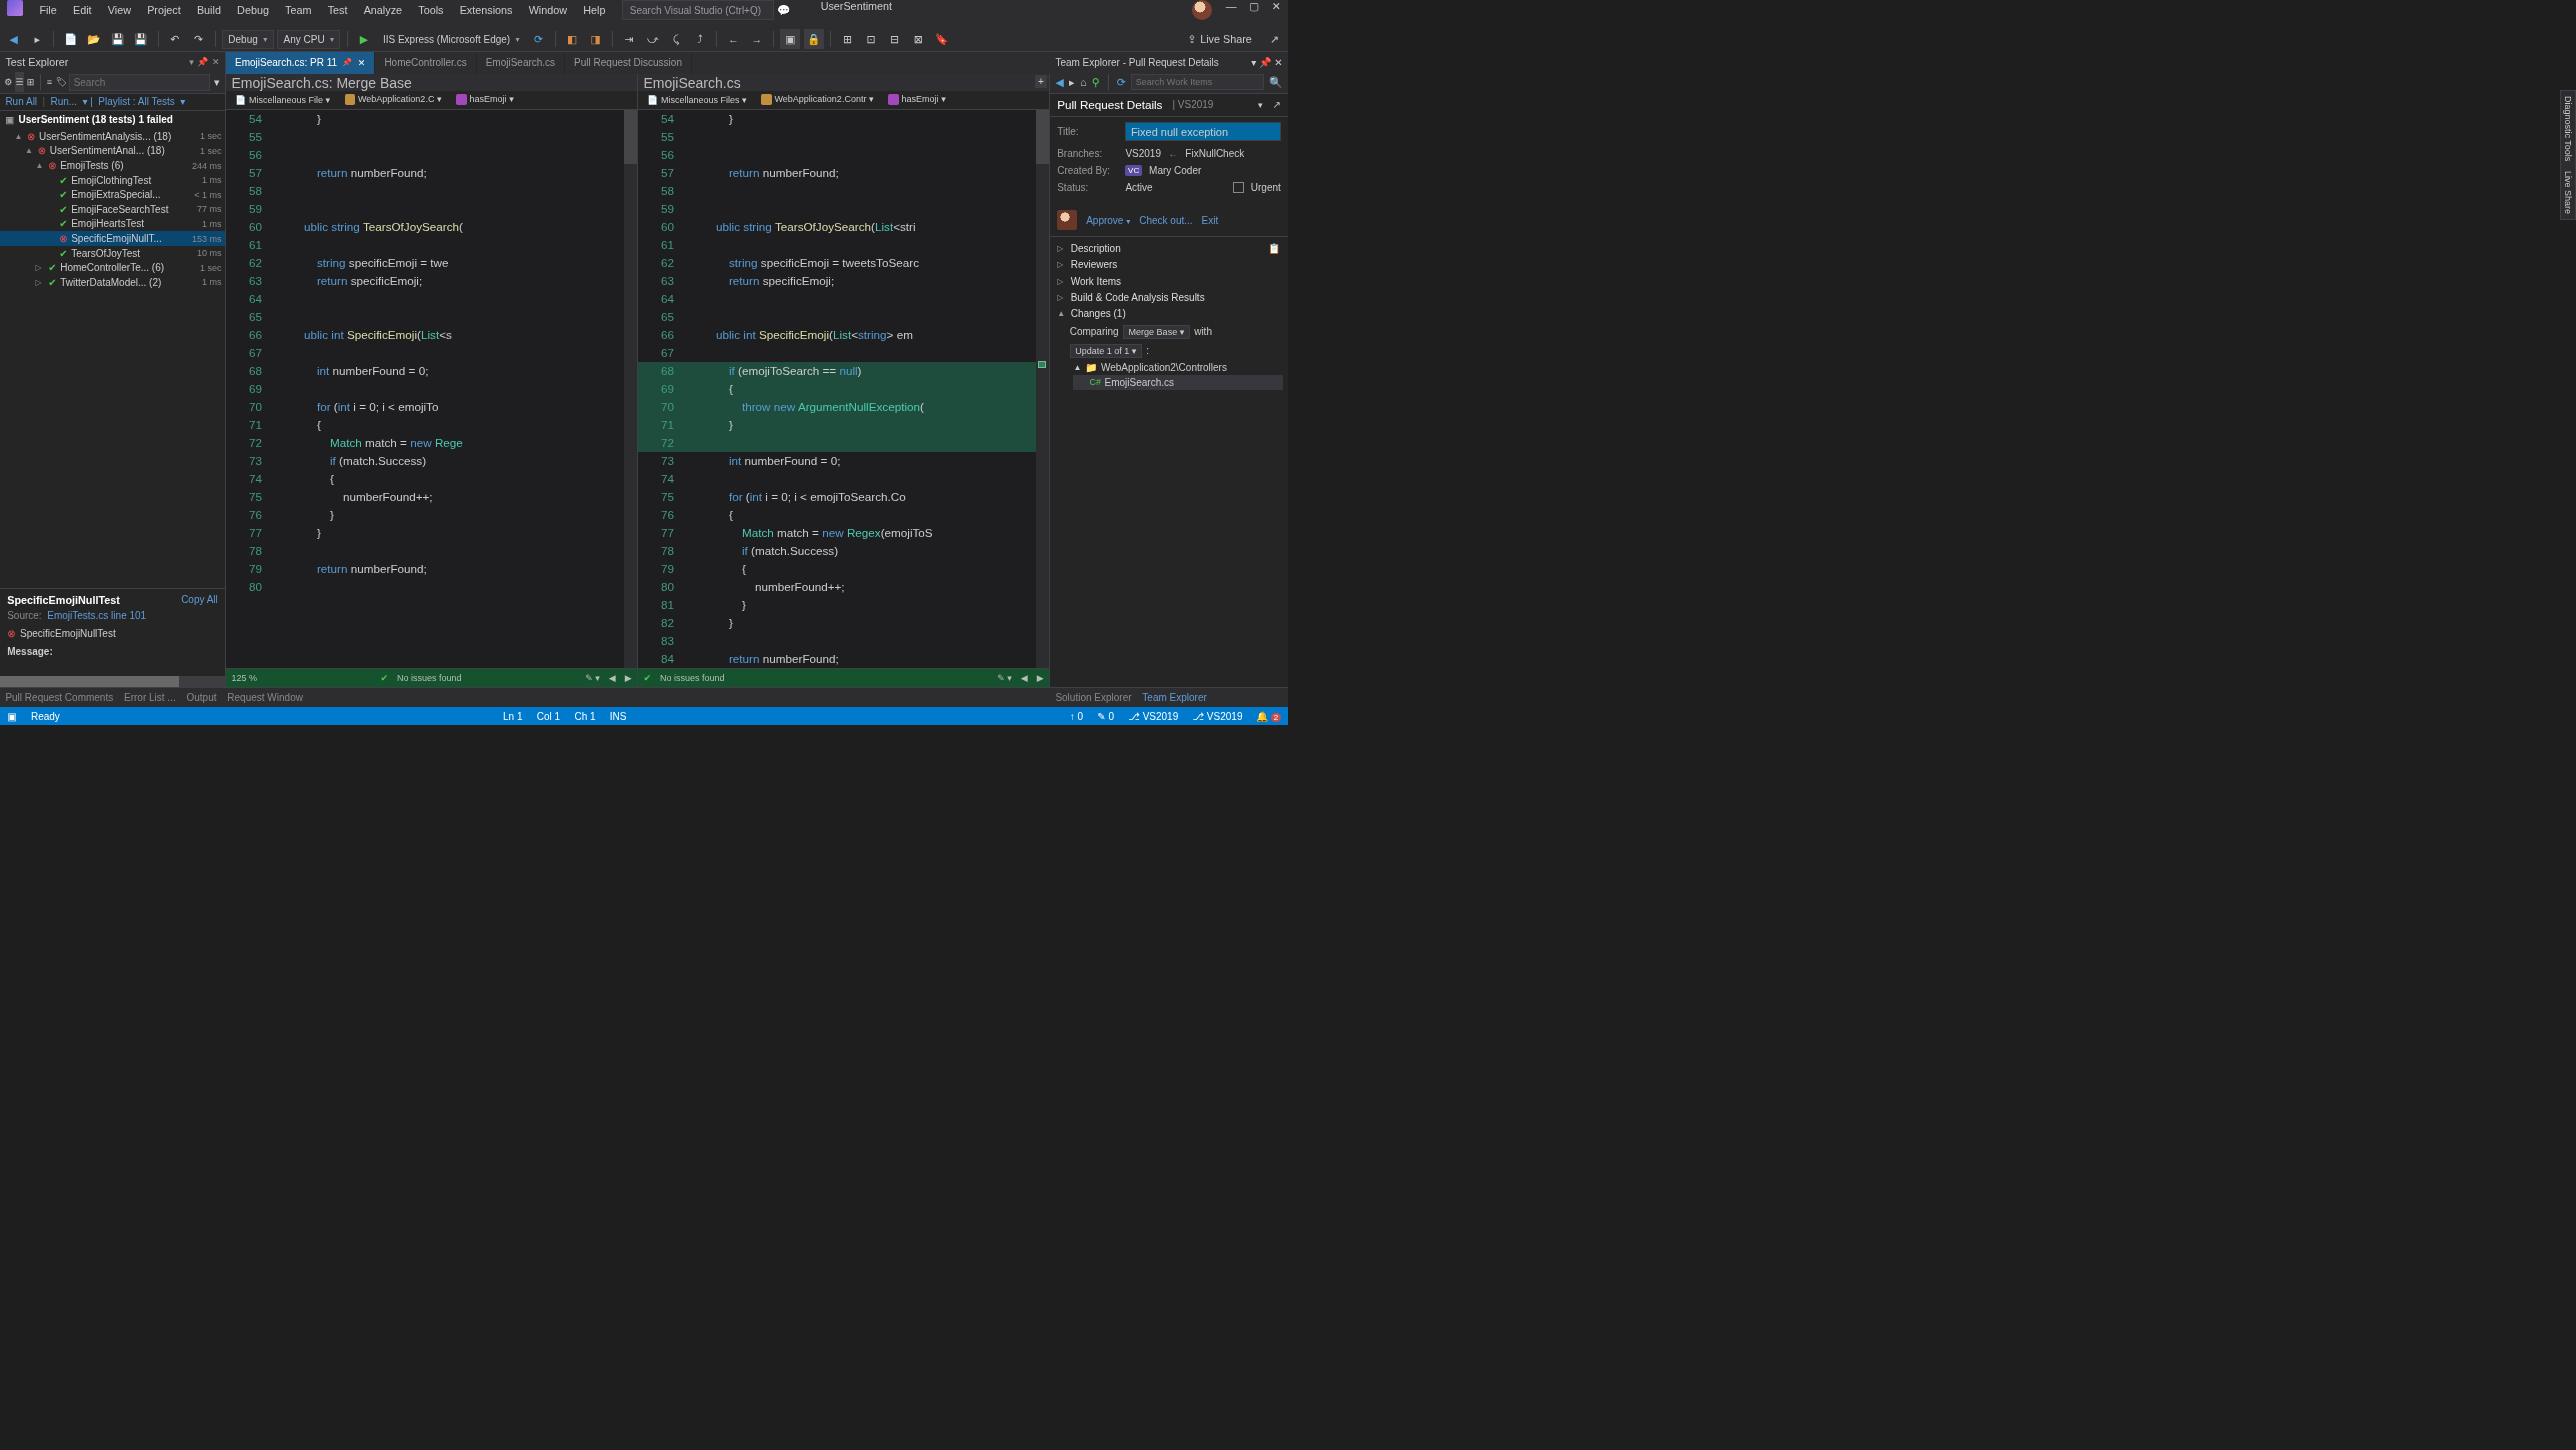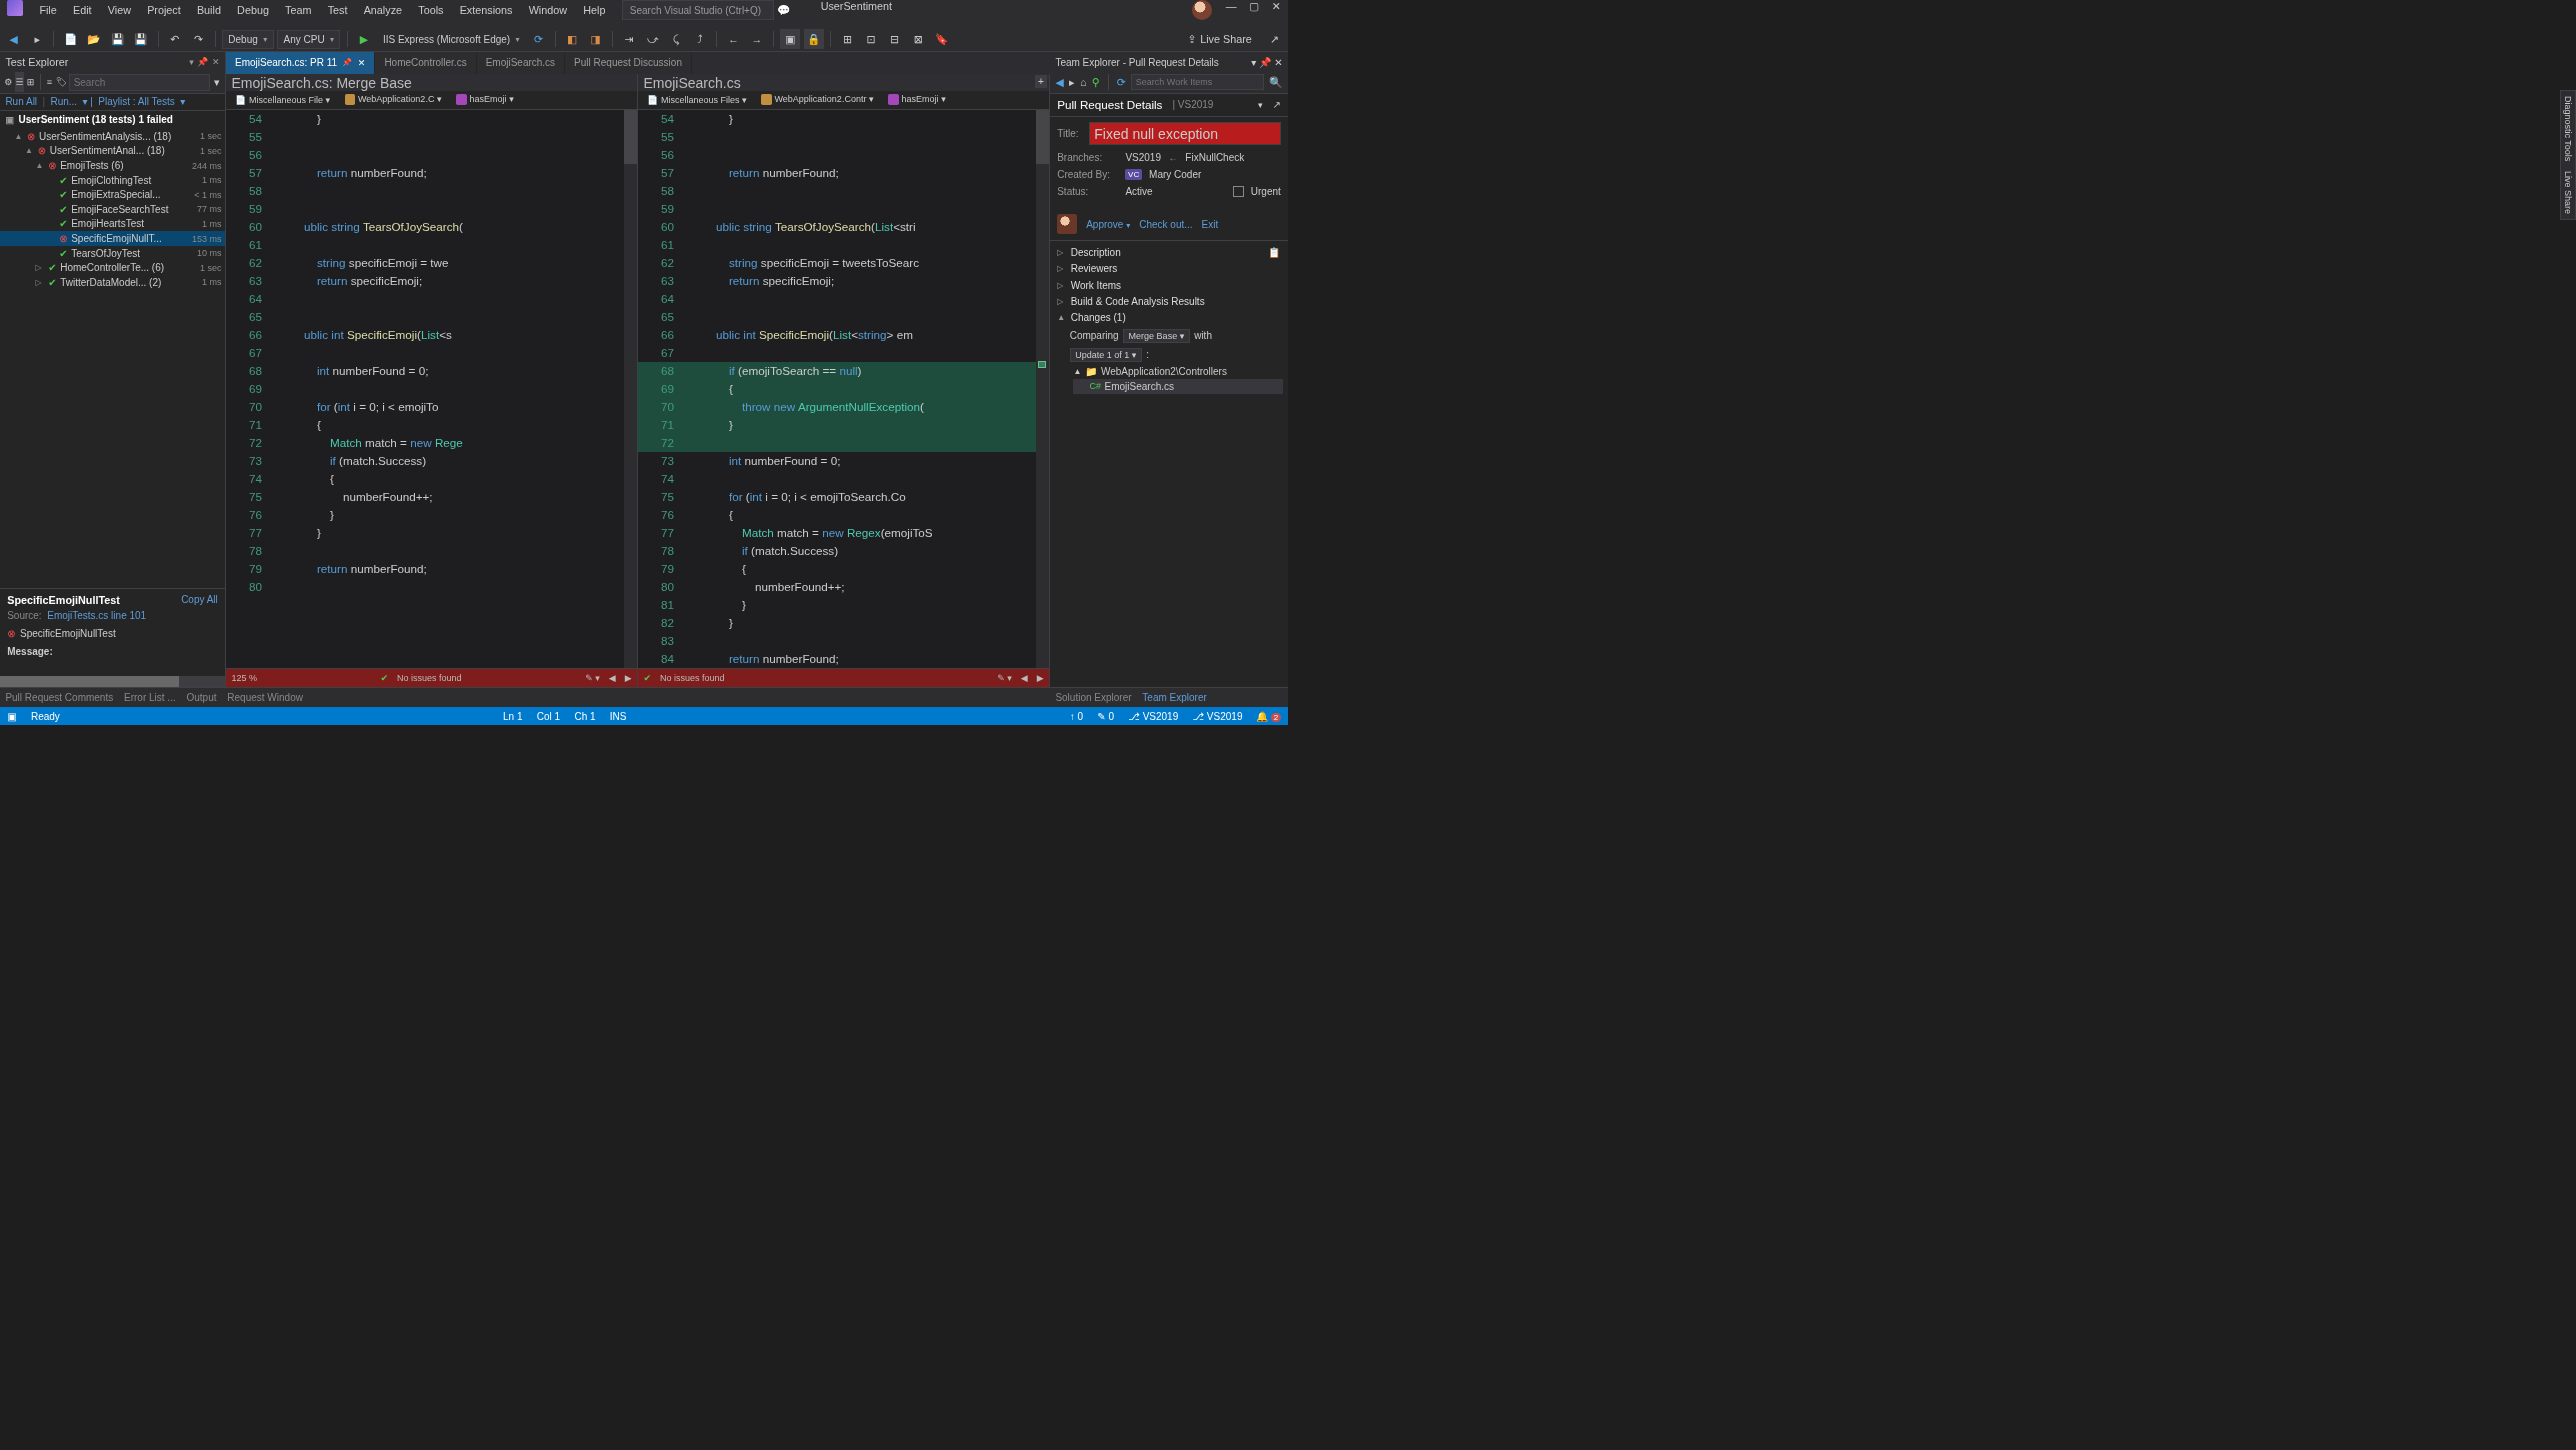--- a/index.html
+++ b/index.html
@@ -65,37 +65,37 @@
 .code-content {position:absolute; top:0; left:0; right:13.4px;}
 .line { display:flex; white-space:pre; }
 .lineno { width:52px; text-align:right; color:#409b7f; padding-right:16px; user-select:none; }
 .code-text { flex:1; overflow:hidden; }
 .k { color:#569cd6;margin-top:44px; } .t { color:#4ec9b0; } .m { color:#dcdcaa;}
 .added { background:#1e4d3d; }
 .hatched { background: repeating-linear-gradient(45deg, #2a2a2c, #2a2a2c 2.7px, #252526 2.7px, #252526 5.4px); }
 .code-scroll { position:absolute; right:0; top:0; bottom:0; width:13.4px; background:#2d2d30; }
 .code-scroll .thumb { position:absolute; top:0; width:100%; height:54px; background:#464649; }
 .code-scroll .marker-add { position:absolute; left:2.7px; width:8px; height:7.2px; background: rgba(80,200,140,.5); border:0.9px solid #5fc890; }
-.pane-status { height:19px; background:#7f1d1d; display:flex; align-items:center; gap:9px; padding:0 5.4px; font-size:9px; color:#bbb; border-top:0.9px solid #3f3f46;}
+.pane-status { height:19px; background:#14532d; display:flex; align-items:center; gap:9px; padding:0 5.4px; font-size:9px; color:#bbb; border-top:0.9px solid #3f3f46;}
 .pane-status .ok { color:#4ec94e;}
 .zoom { margin-right:auto; }
 
 .right-panel { width:238px; background:#252526; display:flex; flex-direction:column; }
 .te-title2 { background:#2d2d30; padding:2.7px 5.4px; font-size:10px; display:flex; align-items:center; justify-content:space-between; height:20px;}
 .rp-icons { display:flex; gap:5.4px; padding:3.6px 5.4px; align-items:center; background:#2d2d30; border-bottom:0.9px solid #3f3f46; height:21.5px; font-size:10.8px;}
 .rp-icons input { background:#333337; border:0.9px solid #3f3f46; color:#ccc; padding:1.8px 3.6px; font-size:9px; flex:1; height:16px; }
 .pr-header { padding:4.5px 7.2px; display:flex; align-items:center; gap:10px; border-bottom:0.9px solid #3f3f46;}
 .pr-header .title { color:#fff; font-size:11.7px; }
 .pr-header .sub { color:#888; font-size:10px; }
 .pr-header .drop { margin-left:auto; font-size:9px;}
 .popout { font-size:10px;}
 .pr-fields { padding:5.4px 7.2px; font-size:10px; }
 .pr-row { display:flex; align-items:center; margin-bottom:6.3px; gap:7.2px;}
 .pr-row .label { color:#999; width:61px; }
-.pr-row input.title-input { background:#b91c1c; border:0.9px solid #3f3f46; color:#ccc; padding:2.7px 4.5px; flex:1; font-size:14px; }
+.pr-row input.title-input { background:#0369a1; border:0.9px solid #3f3f46; color:#ccc; padding:2.7px 4.5px; flex:1; font-size:11px; }
 .branch-arrow { color:#888; }
 .vc-badge { background:#5c4ca0; color:#fff; font-size:8px; padding:0.9px 2.7px; border-radius:1.8px;}
 .chk { width:10.8px;height:10.8px;border:0.9px solid #888;display:inline-block;}
 .pr-actions { display:flex; align-items:center; gap:9px; padding:5.4px 7.2px; border-bottom:0.9px solid #3f3f46; }
 .pr-actions .small-avatar { width:20px; height:20px; background:radial-gradient(circle at 40% 35%, #f0c9a8 25%, #6a3828 27%); border-radius:2.7px;}
 .pr-actions a { color:#5f9cd8; font-size:10px; cursor:pointer;}
 .sections { padding:3.6px 5.4px; font-size:10px;}
 .section-row { padding:2.7px 1.8px; display:flex; align-items:center; gap:4.5px; cursor:pointer;}
 .section-row .chev { font-size:8px; color:#999; width:9px;}
 .section-row .lbl { color:#ddd; font-weight:500;}

